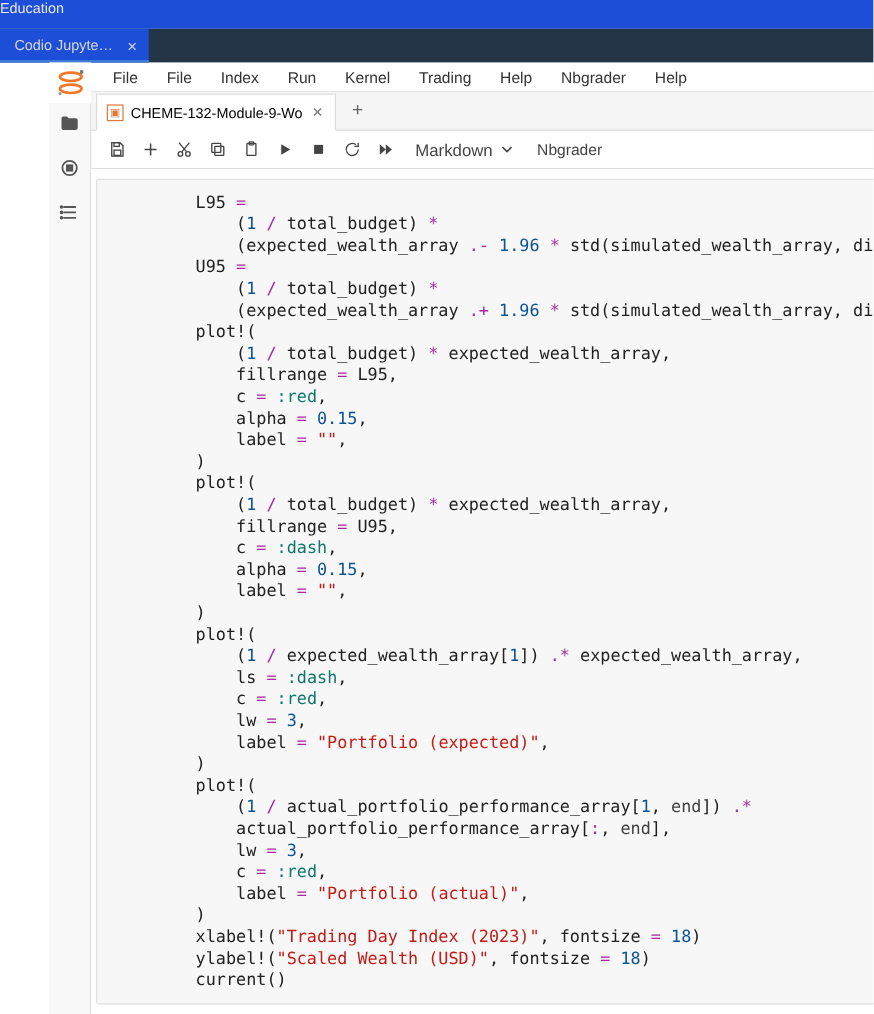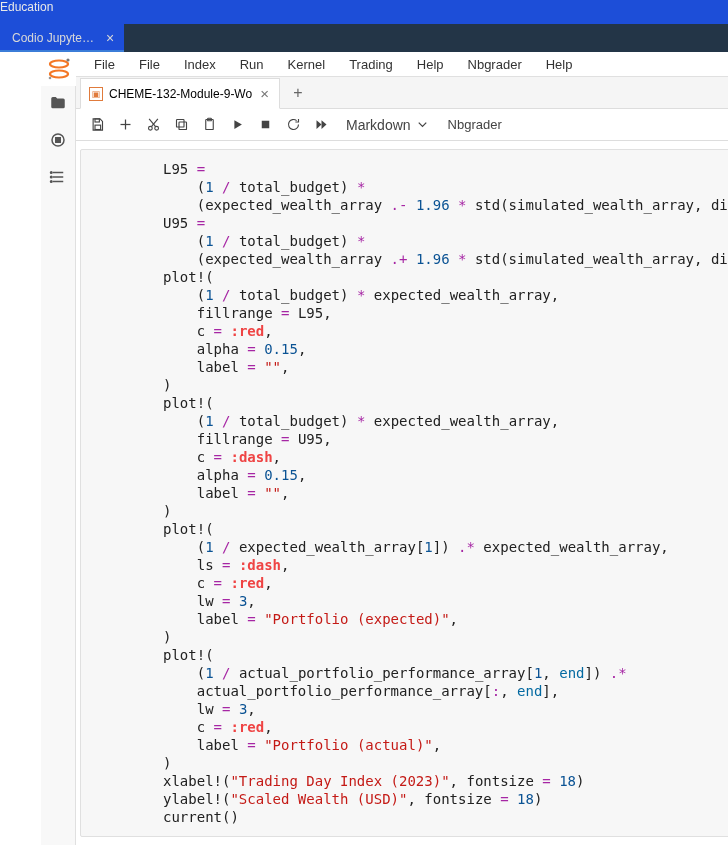--- a/index.html
+++ b/index.html
@@ -186,22 +186,22 @@
   padding: 10px 12px 10px 4px;
   font-family: "Menlo", "Consolas", "DejaVu Sans Mono", monospace;
   font-size: 14px;
   line-height: 18px;
   white-space: pre;
   color: #212121;
 }
 .n { color: #0b5394; } 
 .o { color: #a626a4; } 
 .s { color: #c41a16; } 
-.k { color: #ef4444; font-weight: bold; } 
-.kw { color: #0369a1; } 
+.k { color: #0f766e; } 
+.kw { color: #404040; } 
 </style>
 </head>
 <body>
 
 <div class="topbar" data-interactable="false">
   <span data-interactable="false">Education</span>
 </div>
 
 <div class="tabbar" data-interactable="false">
   <div class="tab" data-interactable="true">

